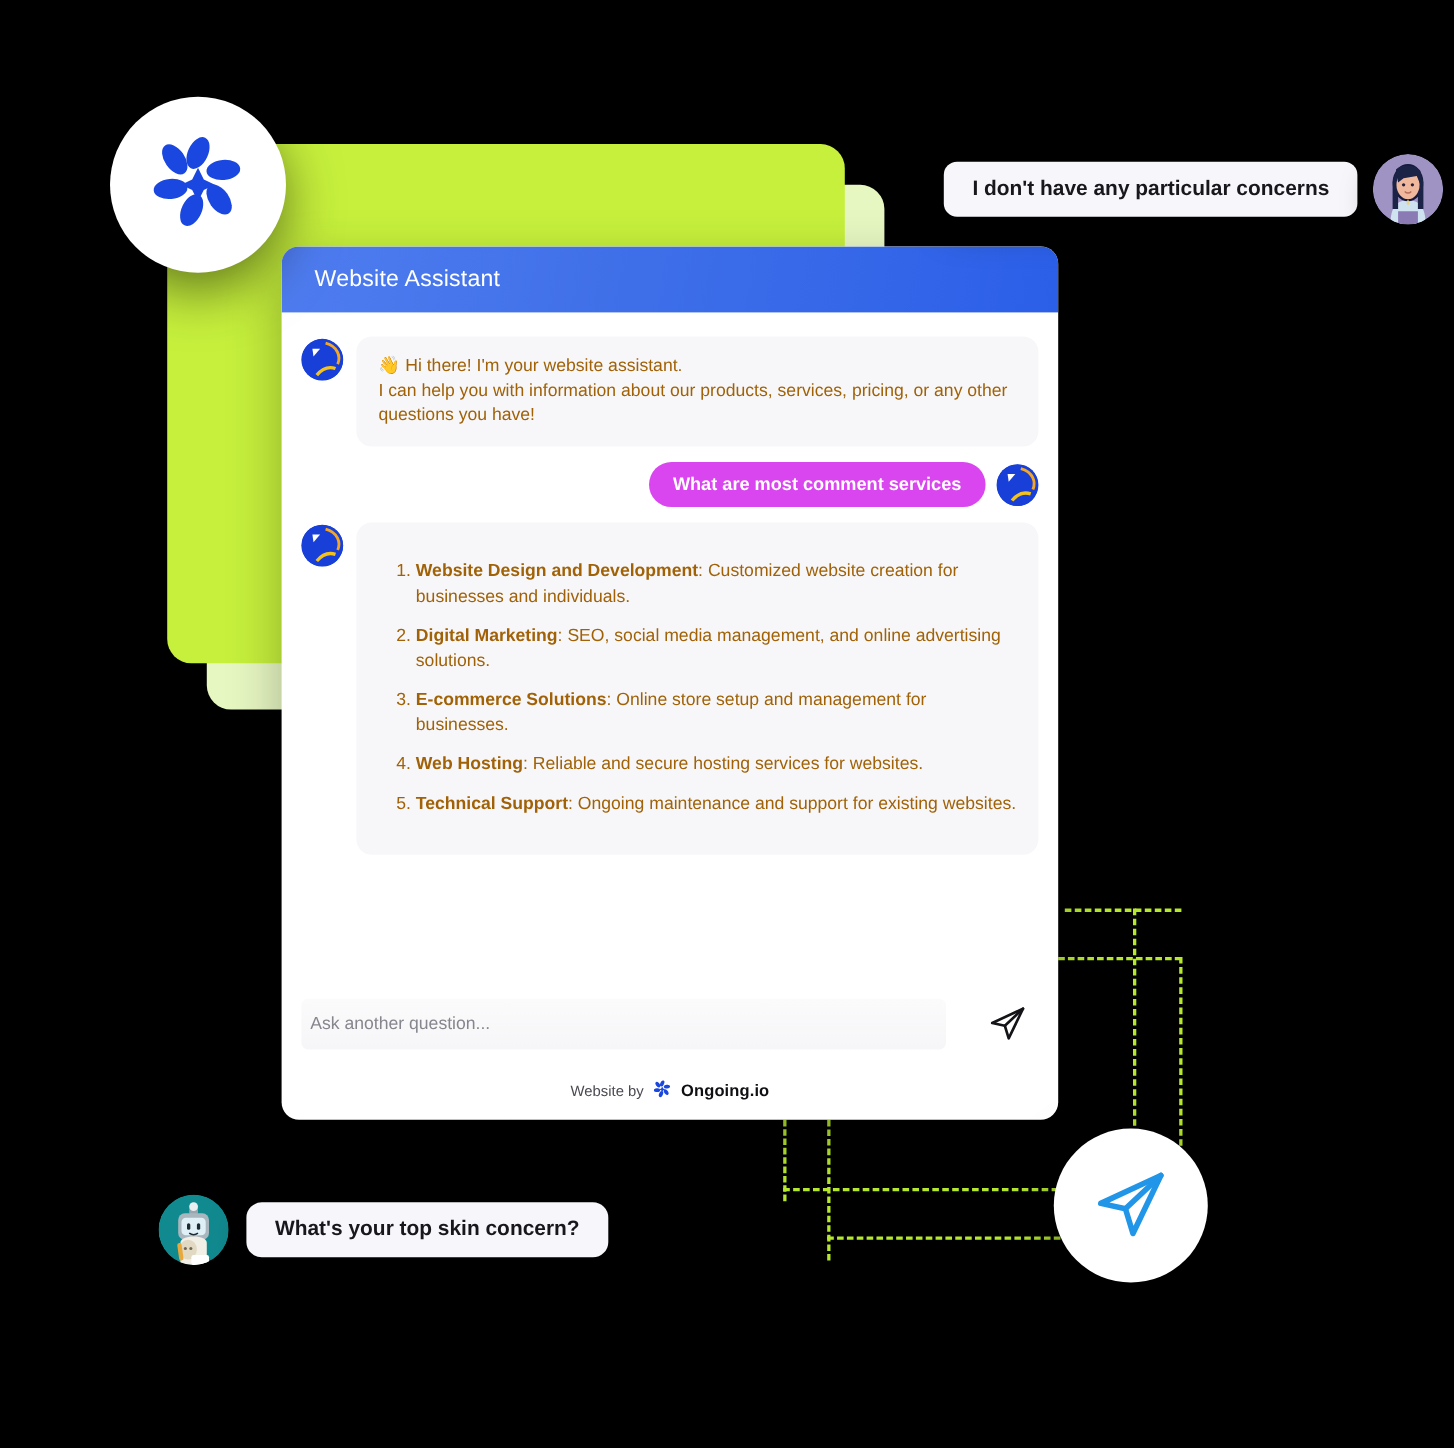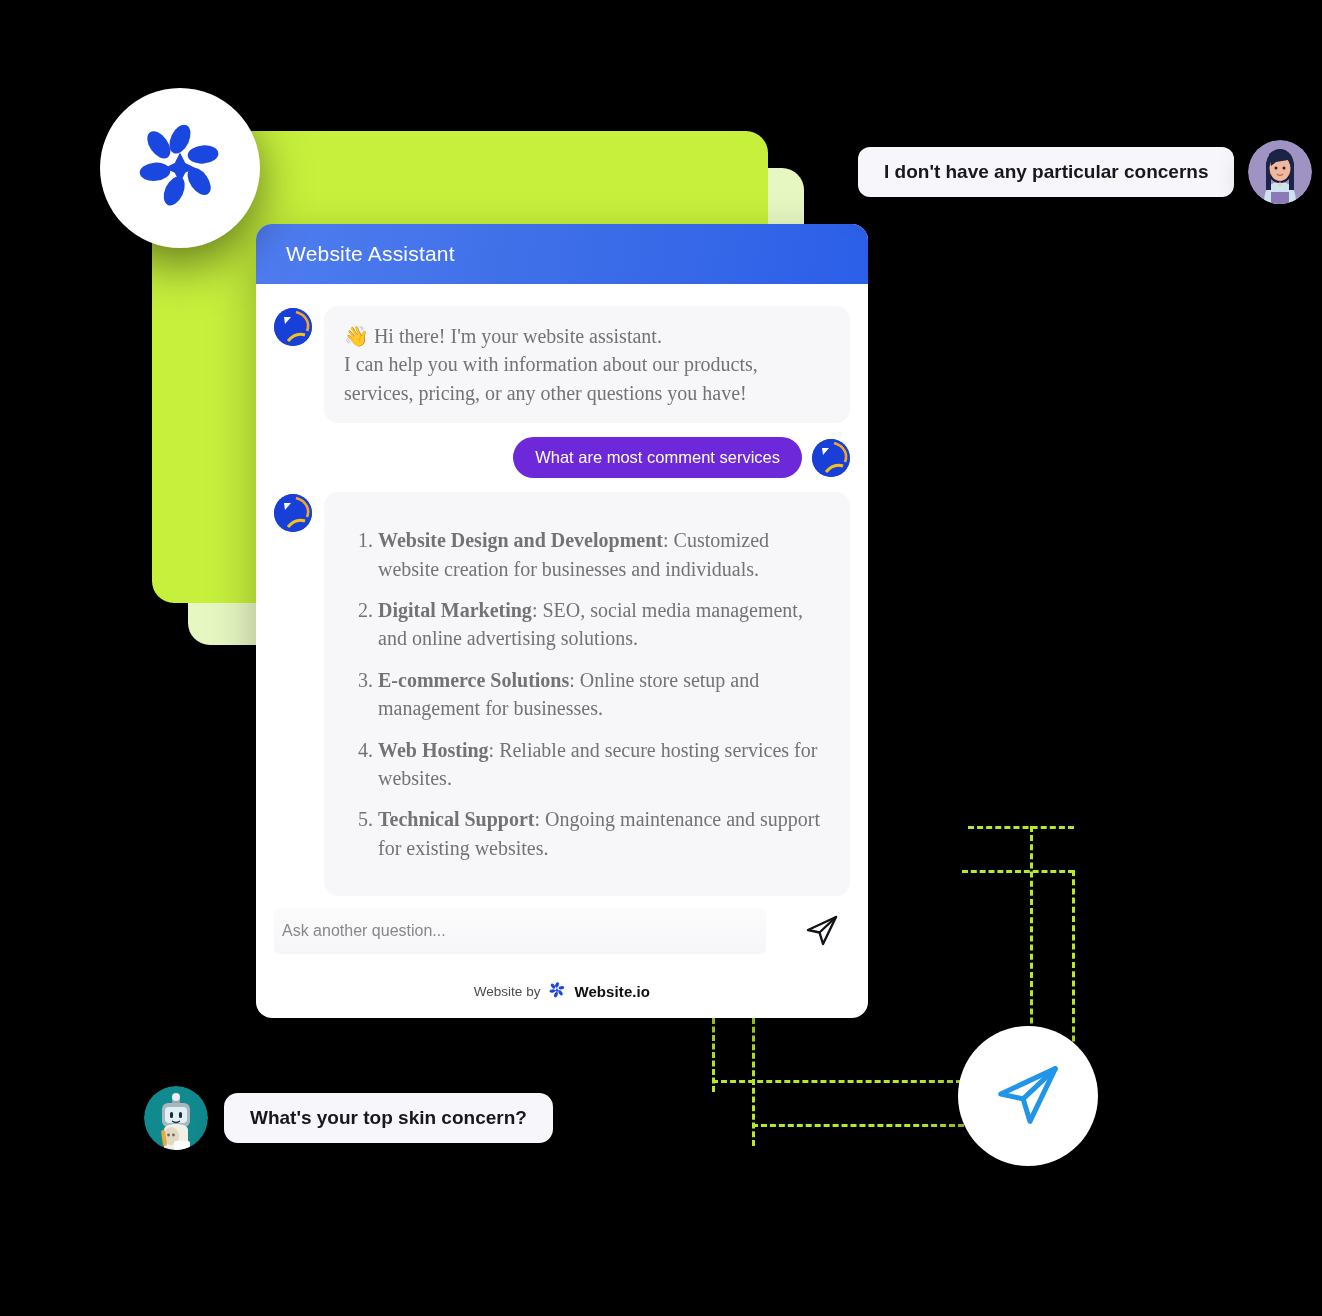--- a/index.html
+++ b/index.html
@@ -33,21 +33,21 @@
   .dash-h {
     border-top: 3px dashed #b6e82e;
   }
   .dash-v {
     border-left: 3px dashed #b6e82e;
   }
 
   
   .chat-panel {
     position: absolute; left: 256px; top: 224px;
-    width: 612px; height: 794px;
+    width: 706px; height: 794px;
     background: #ffffff;
     border-radius: 16px;
     box-shadow: 0 18px 48px rgba(0,0,0,0.28);
     overflow: hidden;
     display: flex; flex-direction: column;
   }
   .chat-header {
     height: 60px;
     background: linear-gradient(100deg, #4f7df0 0%, #3f6fe8 45%, #2b5fe8 100%);
     display: flex; align-items: center;
@@ -77,36 +77,35 @@
     background: #1840d8;
     margin-top: 2px;
   }
   .bot-avatar svg { display: block; width: 38px; height: 38px; }
 
   .bubble-bot {
     background: #f7f7fa;
     border-radius: 14px;
     padding: 16px 20px;
     margin-left: 12px;
-    color: #737373;
-    font-size: 20px;
+    color: #a16207;
+    font-size: 16px;
     line-height: 1.42;
     max-width: 620px;
-    font-family: Liberation Serif, serif;
   }
   .bubble-bot p { margin: 0; }
 
   .bubble-user {
-    background: #6d28d9;
+    background: #d946ef;
     color: #ffffff;
     border-radius: 999px;
     padding: 11px 22px;
     font-size: 16.5px;
     margin-right: 10px;
-    font-weight: 400;
+    font-weight: 700;
   }
 
   .svc-list {
     margin: 18px 0 18px 34px;
     padding: 0;
   }
   .svc-list li {
     margin-bottom: 13px;
     line-height: 1.42;
   }
@@ -296,21 +295,21 @@
             <ellipse cx="50" cy="22" rx="9.5" ry="16" transform="rotate(25 50 22)"></ellipse>
             <ellipse cx="74" cy="38" rx="9.5" ry="16" transform="rotate(85 74 38)"></ellipse>
             <ellipse cx="70" cy="66" rx="9.5" ry="16" transform="rotate(145 70 66)"></ellipse>
             <ellipse cx="44" cy="76" rx="9.5" ry="16" transform="rotate(205 44 76)"></ellipse>
             <ellipse cx="24" cy="56" rx="9.5" ry="16" transform="rotate(265 24 56)"></ellipse>
             <ellipse cx="28" cy="28" rx="9.5" ry="16" transform="rotate(325 28 28)"></ellipse>
             <path d="M50 38 L55 48 L65 52 L55 56 L50 66 L45 56 L35 52 L45 48 Z"></path>
           </g>
         </svg>
       </span>
-      <span class="brand">Website.io</span>
+      <span class="brand">Ongoing.io</span>
     </div>
 
   </div>
 
   <div class="circle-badge" id="logo-circle">
     <span>
       <svg width="96" height="96" viewBox="0 0 100 100" xmlns="http://www.w3.org/2000/svg">
         <g fill="#1a47e0">
           <ellipse cx="50" cy="22" rx="9.5" ry="16" transform="rotate(25 50 22)"></ellipse>
           <ellipse cx="74" cy="38" rx="9.5" ry="16" transform="rotate(85 74 38)"></ellipse>

